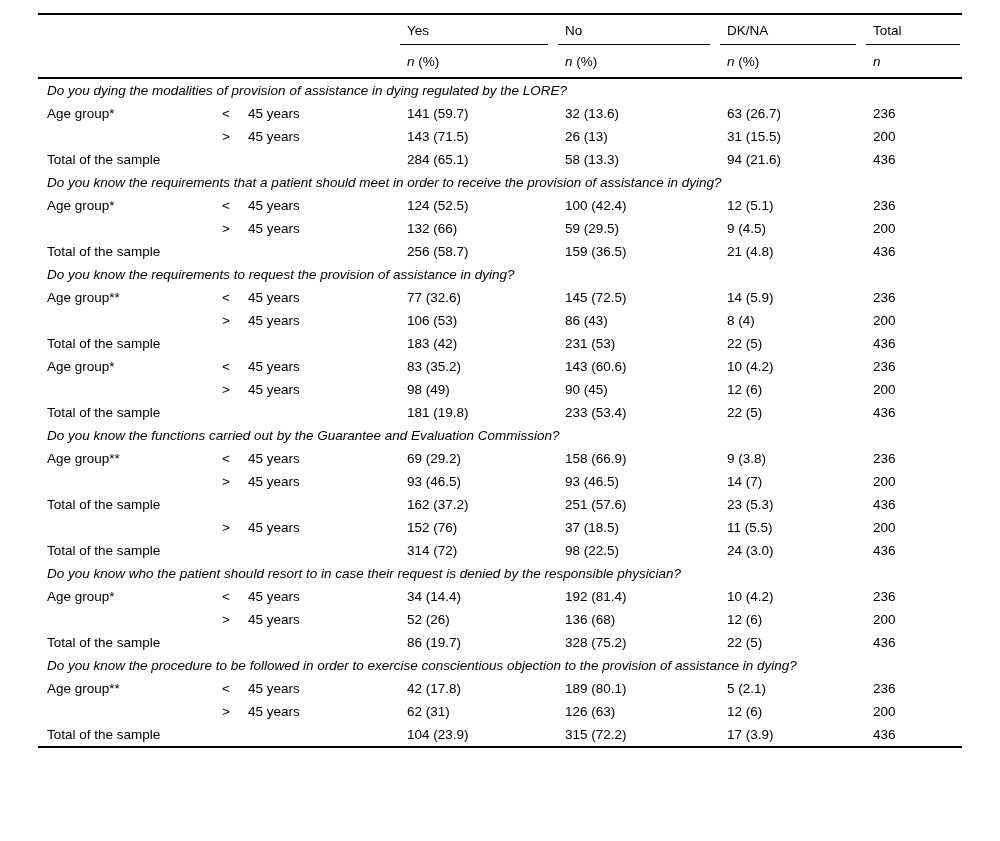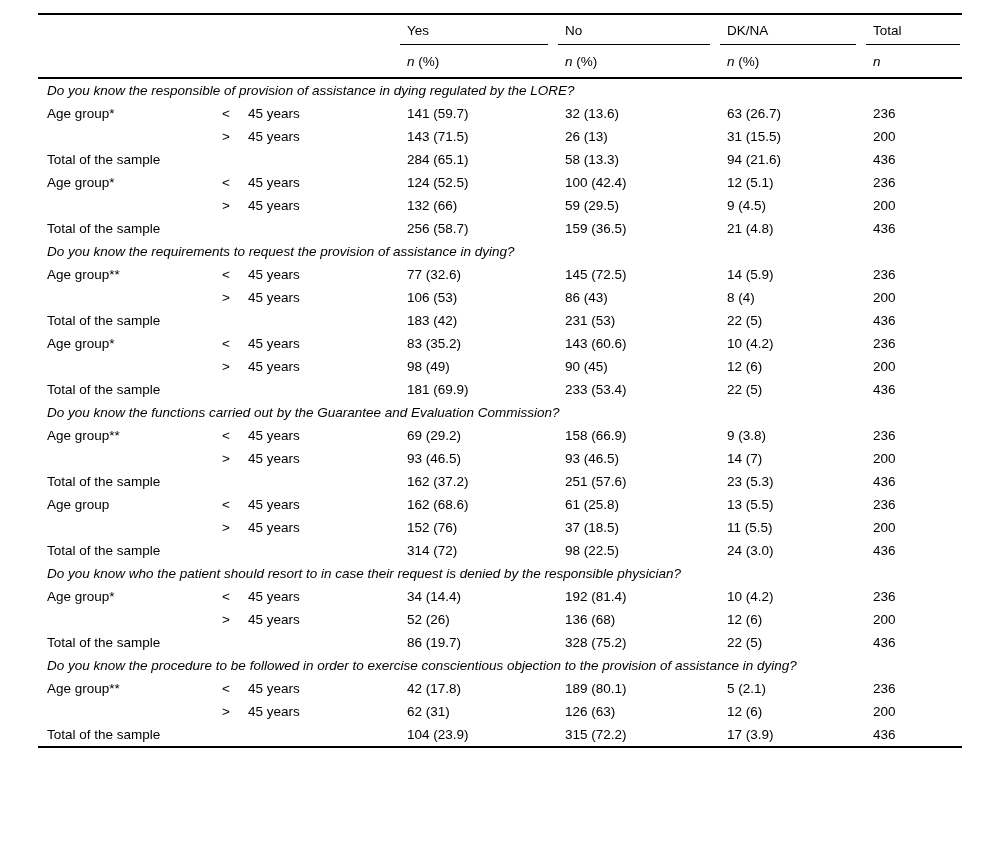--- a/index.html
+++ b/index.html
@@ -80,21 +80,21 @@
       <tr class="sub-labels">
         <th class="c-label" colspan="3"></th>
         <th class="c-num"><i>n</i><span> (%)</span></th>
         <th class="c-num"><i>n</i><span> (%)</span></th>
         <th class="c-num"><i>n</i><span> (%)</span></th>
         <th class="c-num"><i>n</i><span></span></th>
       </tr>
     </thead>
     <tbody>
         <tr class="question-row">
-          <td class="question" colspan="7">Do you know the responsible of provision of assistance in dying regulated by the LORE?</td>
+          <td class="question" colspan="7">Do you dying the modalities of provision of assistance in dying regulated by the LORE?</td>
         </tr>
         <tr class="data-row">
           <td class="c-label">Age group*</td>
           <td class="c-sym">&lt;</td>
           <td class="c-age">45 years</td>
           <td class="c-num">141 (59.7)</td>
           <td class="c-num">32 (13.6)</td>
           <td class="c-num">63 (26.7)</td>
           <td class="c-num">236</td>
         </tr>
@@ -109,20 +109,23 @@
         </tr>
         <tr class="total-row">
           <td class="c-label">Total of the sample</td>
           <td class="c-sym"></td>
           <td class="c-age"></td>
           <td class="c-num">284 (65.1)</td>
           <td class="c-num">58 (13.3)</td>
           <td class="c-num">94 (21.6)</td>
           <td class="c-num">436</td>
         </tr>
+        <tr class="question-row">
+          <td class="question" colspan="7">Do you know the requirements that a patient should meet in order to receive the provision of assistance in dying?</td>
+        </tr>
         <tr class="data-row">
           <td class="c-label">Age group*</td>
           <td class="c-sym">&lt;</td>
           <td class="c-age">45 years</td>
           <td class="c-num">124 (52.5)</td>
           <td class="c-num">100 (42.4)</td>
           <td class="c-num">12 (5.1)</td>
           <td class="c-num">236</td>
         </tr>
         <tr class="data-row">
@@ -188,21 +191,21 @@
           <td class="c-age">45 years</td>
           <td class="c-num">98 (49)</td>
           <td class="c-num">90 (45)</td>
           <td class="c-num">12 (6)</td>
           <td class="c-num">200</td>
         </tr>
         <tr class="total-row">
           <td class="c-label">Total of the sample</td>
           <td class="c-sym"></td>
           <td class="c-age"></td>
-          <td class="c-num">181 (69.9)</td>
+          <td class="c-num">181 (19.8)</td>
           <td class="c-num">233 (53.4)</td>
           <td class="c-num">22 (5)</td>
           <td class="c-num">436</td>
         </tr>
         <tr class="question-row">
           <td class="question" colspan="7">Do you know the functions carried out by the Guarantee and Evaluation Commission?</td>
         </tr>
         <tr class="data-row">
           <td class="c-label">Age group**</td>
           <td class="c-sym">&lt;</td>
@@ -222,29 +225,20 @@
           <td class="c-num">200</td>
         </tr>
         <tr class="total-row">
           <td class="c-label">Total of the sample</td>
           <td class="c-sym"></td>
           <td class="c-age"></td>
           <td class="c-num">162 (37.2)</td>
           <td class="c-num">251 (57.6)</td>
           <td class="c-num">23 (5.3)</td>
           <td class="c-num">436</td>
-        </tr>
-        <tr class="data-row">
-          <td class="c-label">Age group</td>
-          <td class="c-sym">&lt;</td>
-          <td class="c-age">45 years</td>
-          <td class="c-num">162 (68.6)</td>
-          <td class="c-num">61 (25.8)</td>
-          <td class="c-num">13 (5.5)</td>
-          <td class="c-num">236</td>
         </tr>
         <tr class="data-row">
           <td class="c-label"></td>
           <td class="c-sym">&gt;</td>
           <td class="c-age">45 years</td>
           <td class="c-num">152 (76)</td>
           <td class="c-num">37 (18.5)</td>
           <td class="c-num">11 (5.5)</td>
           <td class="c-num">200</td>
         </tr>

